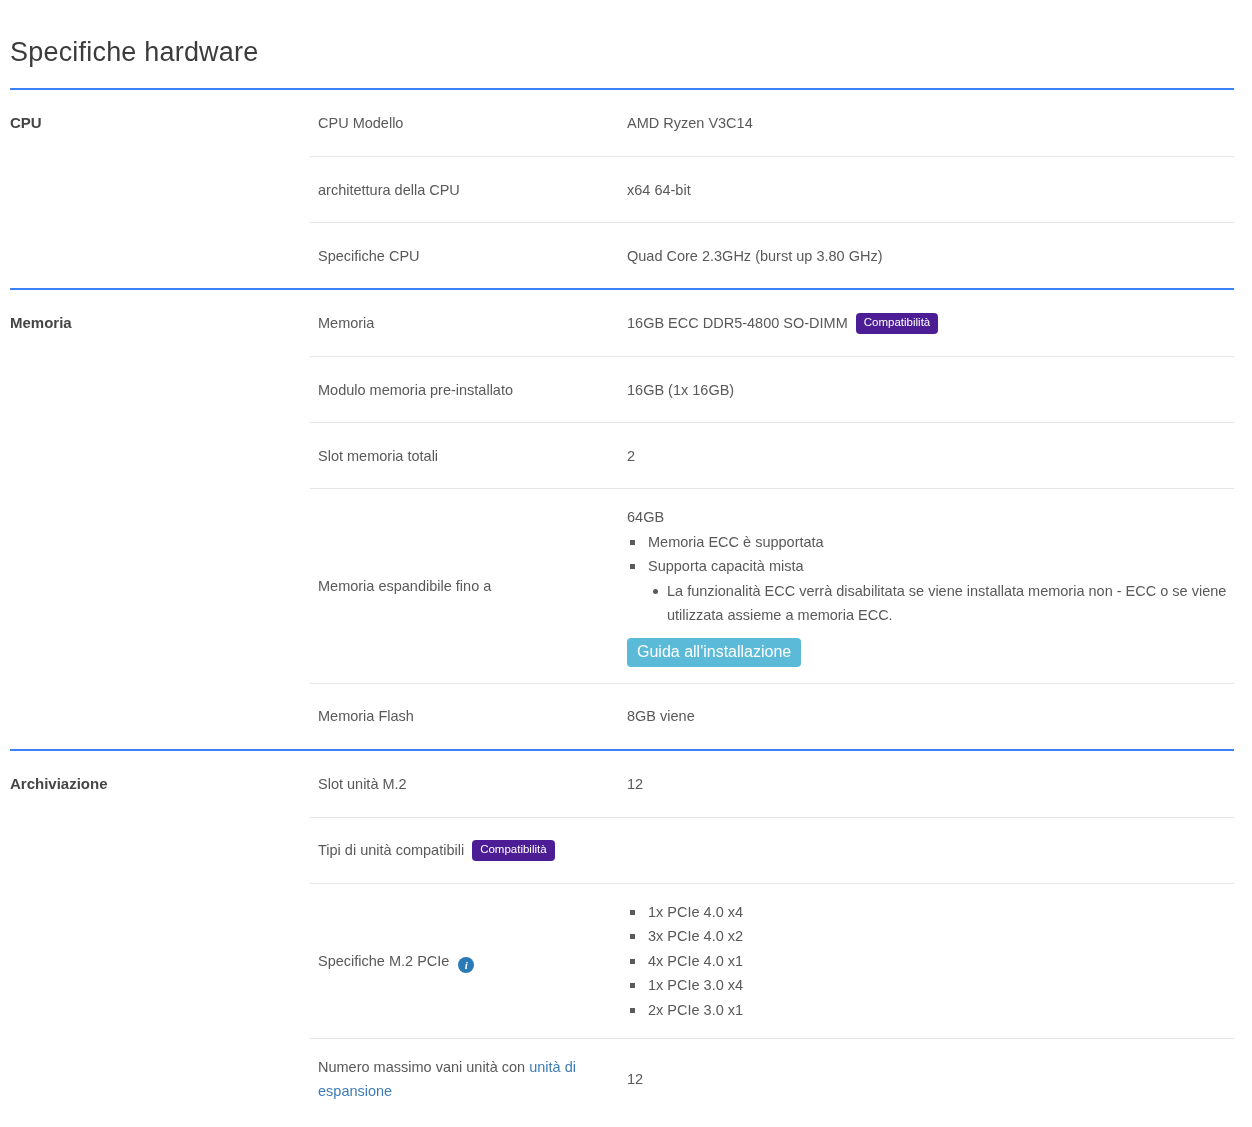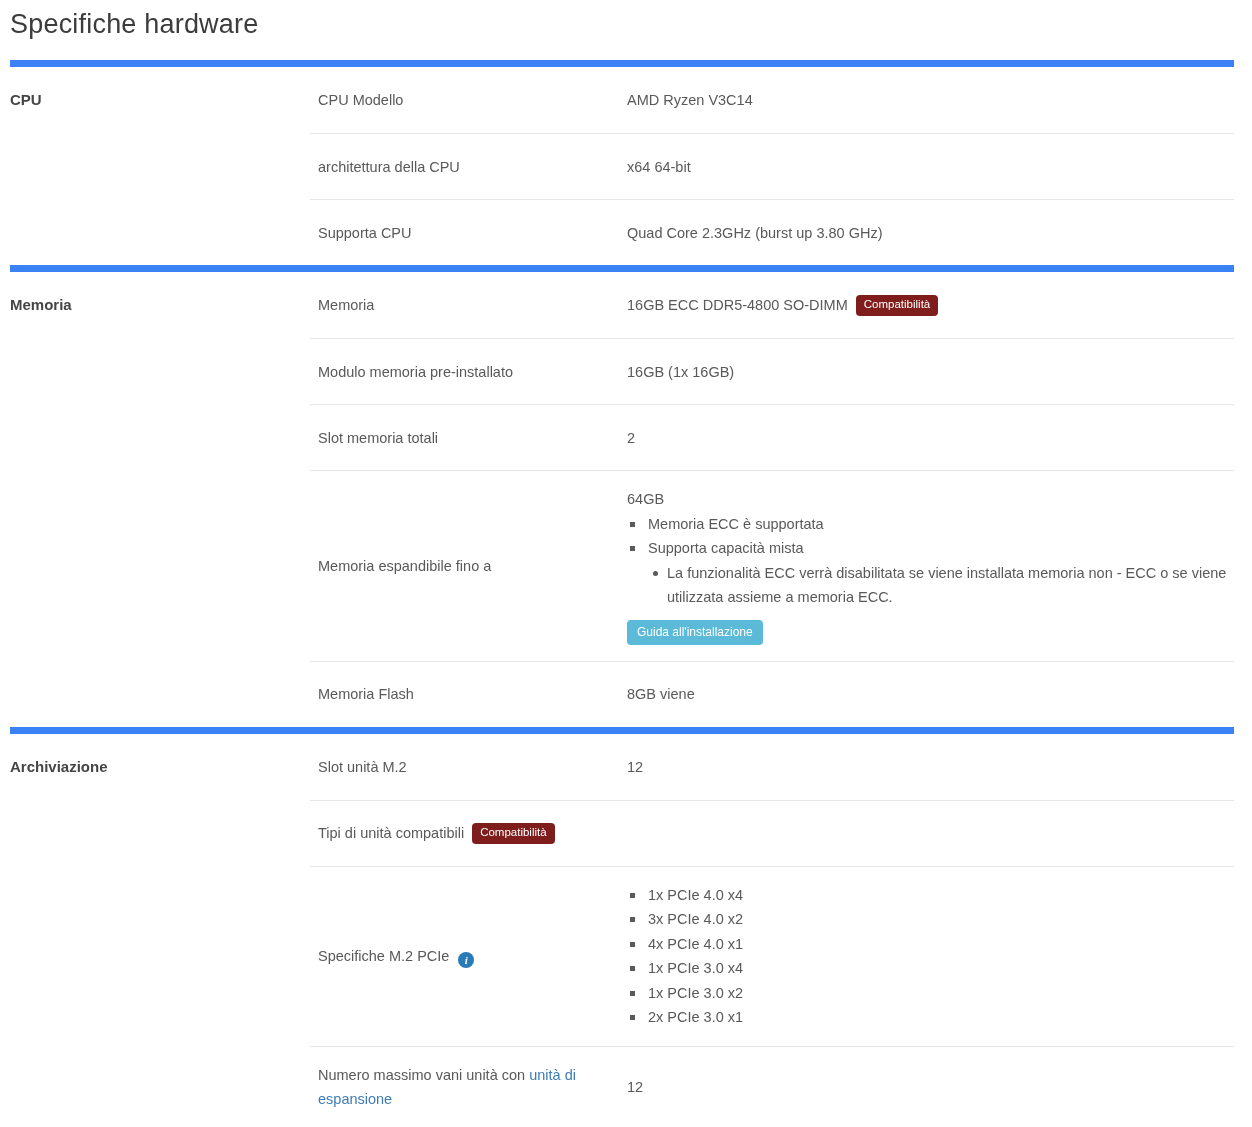--- a/index.html
+++ b/index.html
@@ -5,33 +5,33 @@
   * { margin: 0; padding: 0; box-sizing: border-box; }
   html, body { background: #ffffff; }
   body {
     width: 1252px;
     min-height: 1127px;
     font-family: "Liberation Sans", sans-serif;
     font-size: 14.5px;
     color: #595959;
     -webkit-font-smoothing: antialiased;
   }
-  .page { padding: 1px 18px 0 10px; }
+  .page { padding: 1px 18px 0 10px; margin-top: 28px; }
 
   .page-title {
     font-size: 27px;
     font-weight: 400;
     color: #3c3c3c;
     padding: 8px 0 20px 0;
     letter-spacing: 0.2px;
   }
 
   .section {
     display: flex;
-    border-top: 7px solid #3b82f6;
+    border-top: 2px solid #3b82f6;
   }
   .section-name {
     width: 300px;
     flex-shrink: 0;
     padding-top: 24px;
     font-size: 15px;
     font-weight: 700;
     color: #454545;
   }
   .rows { flex: 1 1 auto; min-width: 0; }
@@ -53,39 +53,39 @@
     line-height: 24px;
   }
   .row-value {
     flex: 1 1 auto;
     min-width: 0;
     line-height: 24px;
   }
 
   .chip {
     display: inline-block;
-    background: #7f1d1d;
+    background: #4c1d95;
     color: #ffffff;
     font-size: 11.5px;
     line-height: 1;
     padding: 4px 8px 5px;
     border-radius: 4px;
     margin-left: 8px;
     vertical-align: 2px;
     white-space: nowrap;
   }
 
   .btn {
     display: inline-block;
     background: #5bbad8;
     color: #ffffff;
     border: none;
     border-radius: 4px;
     font-family: inherit;
-    font-size: 12px;
+    font-size: 16px;
     line-height: 1;
     padding: 6px 10px 7px;
     margin-top: 10px;
     cursor: pointer;
   }
 
   .bullet { display: flex; align-items: flex-start; }
   .bullet .marker {
     width: 5px; height: 5px;
     background: #5a5a5a;
@@ -131,21 +131,21 @@
     <div class="rows">
       <div class="row">
         <div class="row-label">CPU Modello</div>
         <div class="row-value">AMD Ryzen V3C14</div>
       </div>
       <div class="row">
         <div class="row-label">architettura della CPU</div>
         <div class="row-value">x64 64-bit</div>
       </div>
       <div class="row">
-        <div class="row-label">Supporta CPU</div>
+        <div class="row-label">Specifiche CPU</div>
         <div class="row-value">Quad Core 2.3GHz (burst up 3.80 GHz)</div>
       </div>
     </div>
   </div>
 
   <div class="section">
     <div class="section-name">Memoria</div>
     <div class="rows">
       <div class="row">
         <div class="row-label">Memoria</div>
@@ -215,24 +215,20 @@
           <div class="bullet">
             <span class="marker"></span>
             <span class="bullet-text">4x PCIe 4.0 x1</span>
           </div>
           <div class="bullet">
             <span class="marker"></span>
             <span class="bullet-text">1x PCIe 3.0 x4</span>
           </div>
           <div class="bullet">
             <span class="marker"></span>
-            <span class="bullet-text">1x PCIe 3.0 x2</span>
-          </div>
-          <div class="bullet">
-            <span class="marker"></span>
             <span class="bullet-text">2x PCIe 3.0 x1</span>
           </div>
         </div>
       </div>
       <div class="row">
         <div class="row-label">
           <span>Numero massimo vani unità con </span><span class="link">unità di espansione</span>
         </div>
         <div class="row-value">12</div>
       </div>

